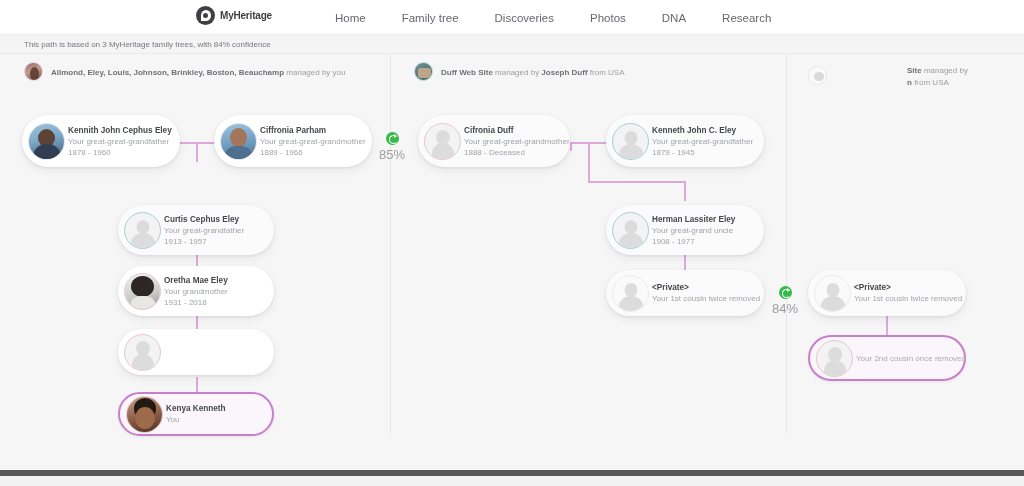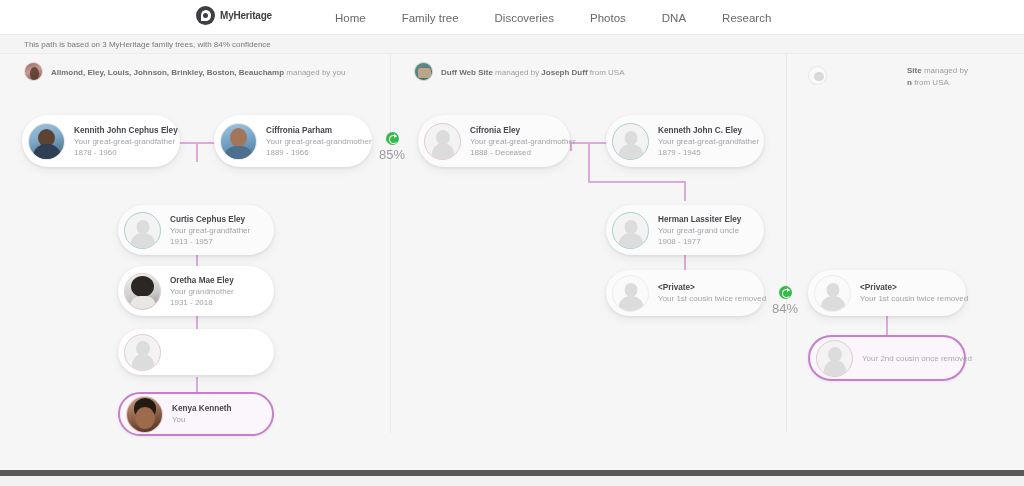--- a/index.html
+++ b/index.html
@@ -146,21 +146,21 @@
   .ph.p2{ background:linear-gradient(170deg,#9dc4e0 0%,#6f9dc0 55%,#4a7396 100%); }
   .ph.p2::before{ content:""; position:absolute; left:9px; top:4px; width:17px; height:19px; border-radius:50%; background:#a3755b; }
   .ph.p2::after{ content:""; position:absolute; left:3px; bottom:0; width:29px; height:13px; border-radius:12px 12px 0 0; background:#4e6f8d; }
   .ph.p3{ background:linear-gradient(165deg,#f2f2f2 0%,#c9c9c9 60%,#8e8e8e 100%); }
   .ph.p3::before{ content:""; position:absolute; left:6px; top:2px; width:23px; height:21px; border-radius:50%; background:#2c2723; }
   .ph.p3::after{ content:""; position:absolute; left:5px; bottom:0; width:26px; height:13px; border-radius:10px 10px 0 0; background:#e9e7e4; }
   .ph.p4{ background:linear-gradient(165deg,#c6a08a 0%,#8a5c43 55%,#4d2f22 100%); }
   .ph.p4::before{ content:""; position:absolute; left:7px; top:1px; width:22px; height:20px; border-radius:50% 50% 40% 40%; background:#241a14; }
   .ph.p4::after{ content:""; position:absolute; left:8px; top:10px; width:20px; height:22px; border-radius:50%; background:#9d6a4c; }
 
-  .meta{ padding-left:9px; min-width:0; }
+  .meta{ padding-left:3px; min-width:0; }
   .nm{ font-size:8.2px; color:#45474b; font-weight:bold; line-height:11px; white-space:nowrap; }
   .rel{ font-size:8px; color:#a2a4a8; line-height:11px; white-space:nowrap; }
   .yrs{ font-size:8px; color:#a2a4a8; line-height:11px; white-space:nowrap; }
   .rel-only{ font-size:8px; color:#a9abaf; line-height:11px; white-space:nowrap; }
 
   
   .badge{ position:absolute; text-align:center; width:26px; }
   .badge-ic{
     width:13px; height:13px; border-radius:50%; background:#35bb4a;
     margin:0 auto; position:relative;
@@ -289,21 +289,21 @@
     <div class="badge-ic"></div>
     <div class="badge-tx">85%</div>
   </div>
 
   <div class="card muted" style="left:418px; top:25px; width:152px; height:52px;">
     <div class="avatar f">
       <div class="sil-head"></div>
         <div class="sil-body"></div>
     </div>
     <div class="meta">
-      <div class="nm">Cifronia Eley</div>
+      <div class="nm">Cifronia Duff</div>
       <div class="rel">Your great-great-grandmother</div>
       <div class="yrs">1888 - Deceased</div>
     </div>
   </div>
 
   <div class="card muted" style="left:606px; top:25px; width:158px; height:52px;">
     <div class="avatar m">
       <div class="sil-head"></div>
         <div class="sil-body"></div>
     </div>

